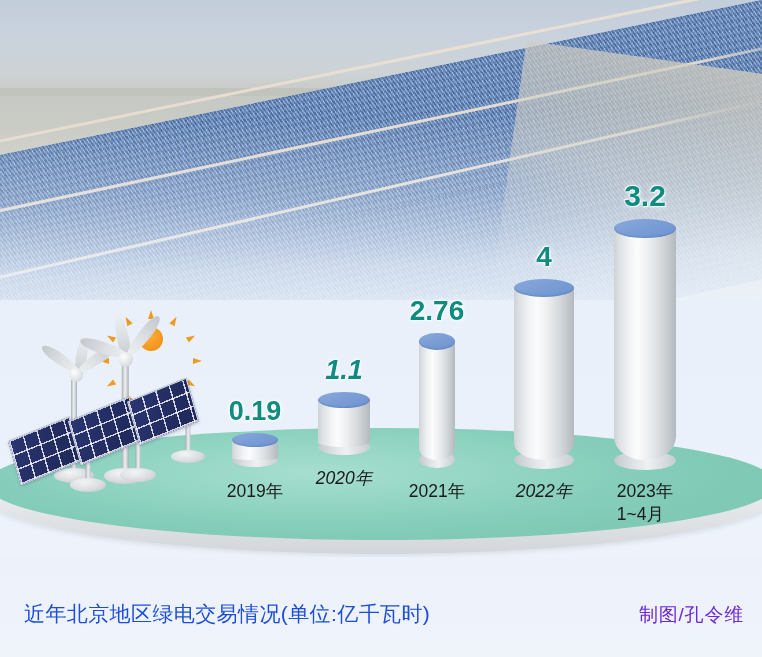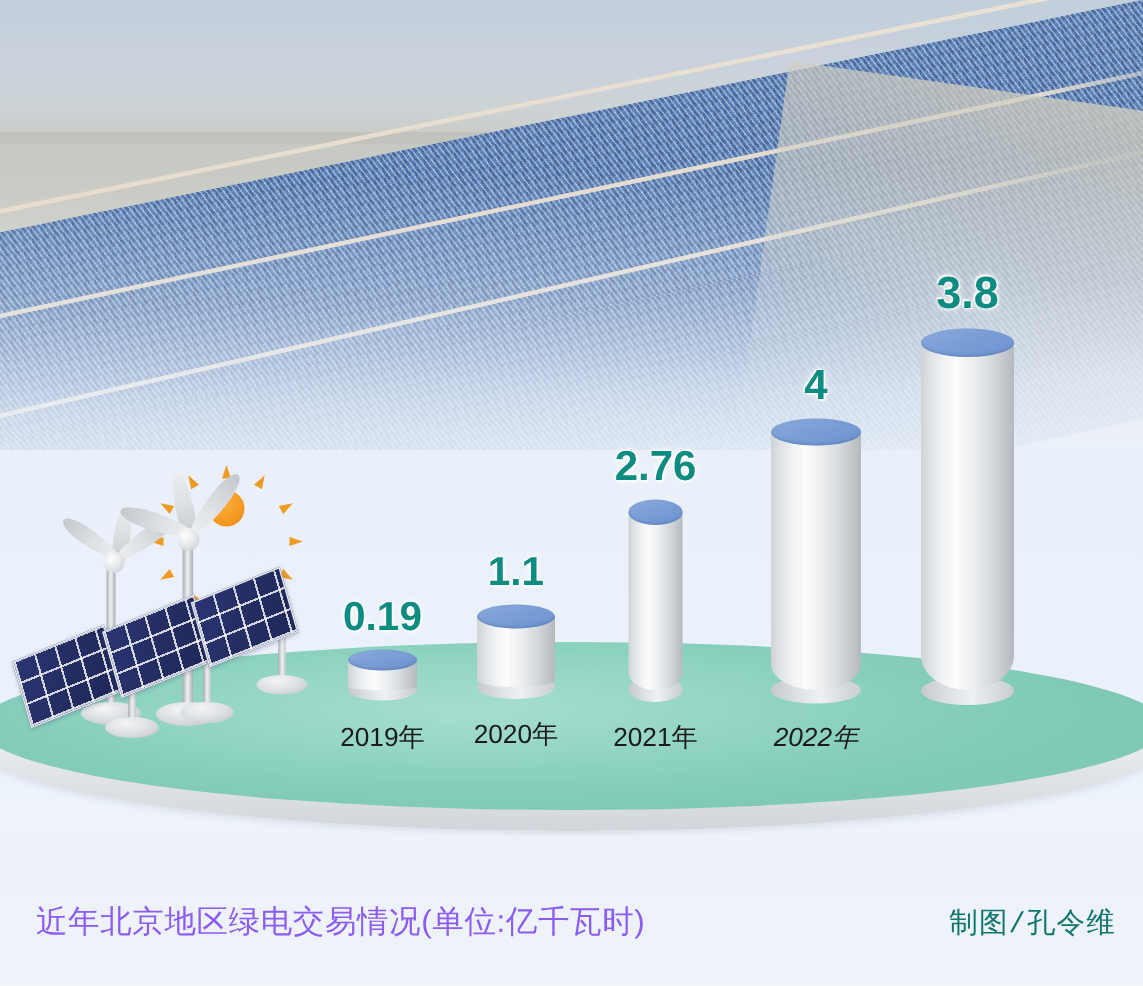--- a/index.html
+++ b/index.html
@@ -208,27 +208,27 @@
     box-shadow:0 1px 3px rgba(60,75,110,.30);
   }
 
   
   .caption-bar {
     position:absolute; left:0; top:557px; width:762px; height:100px;
     background:linear-gradient(180deg,#edf2fa 0%,#eef3fb 60%,#eff4fb 100%);
   }
   .caption-title {
     position:absolute; left:24px; top:600px;
-    font-size:21px; color:#8b5cf6; letter-spacing:.4px; white-space:nowrap;
+    font-size:21px; color:#1d4ed8; letter-spacing:.4px; white-space:nowrap;
     font-family:"Liberation Sans","DejaVu Sans",sans-serif;
   }
   .caption-credit {
     position:absolute; right:18px; top:602px;
-    font-size:19px; color:#0f766e; letter-spacing:.8px; white-space:nowrap;
-    font-family:Liberation Mono, monospace;
+    font-size:19px; color:#6d28d9; letter-spacing:.8px; white-space:nowrap;
+    font-family:Liberation Sans, sans-serif;
   }
 </style>
 </head>
 <body>
 
 <div id="stage">
 
   <div class="photo">
     <div class="sky"></div>
     <div class="ground" style="top:88px;"></div>
@@ -300,21 +300,21 @@
   <div class="panel" style="left:131px; top:389px; width:64px; height:45px; transform:rotate(-22deg) skewX(-6deg);"></div>
 
   <div id="bars-layer">
       <div class="bar" style="left: 232px; top: 399.807px; width: 46px; height: 130.193px;">
         <div class="bottom" style="top: 53.1926px; height: 14px;"></div>
         <div class="body" style="top: 40px; height: 20.1926px;"></div>
         <div class="top" style="top: 33px; height: 14px;"></div>
         <div class="vlabel" style="font-size: 27px; top: -4px;">0.19</div>
         <div class="clabel" style="top: 80.1926px;">2019年</div>
       </div>
-      <div class="bar" style="left: 318px; top: 371px; width: 52px; height: 157.259px;">
+      <div class="bar" style="left: 318px; top: 360px; width: 52px; height: 157.259px; font-style: italic;">
         <div class="bottom" style="top: 79.2593px; height: 16px;"></div>
         <div class="body" style="top: 40px; height: 47.2593px;"></div>
         <div class="top" style="top: 32px; height: 16px;"></div>
         <div class="vlabel" style="font-size: 27px; top: -5px;">1.1</div>
         <div class="clabel" style="top: 107.259px;">2020年</div>
       </div>
       <div class="bar" style="left: 419px; top: 301.422px; width: 36px; height: 228.578px;">
         <div class="bottom" style="top: 150.078px; height: 17px;"></div>
         <div class="body" style="top: 40px; height: 118.578px;"></div>
         <div class="top" style="top: 31.5px; height: 17px;"></div>
@@ -325,21 +325,22 @@
         <div class="bottom" style="top: 202.852px; height: 18px;"></div>
         <div class="body" style="top: 40px; height: 171.852px;"></div>
         <div class="top" style="top: 31px; height: 18px;"></div>
         <div class="vlabel" style="font-size: 28px; top: -7px;">4</div>
         <div class="clabel" style="top: 231.852px; font-style: italic;">2022年</div>
       </div>
       <div class="bar" style="left: 614px; top: 188px; width: 62px; height: 342px;">
         <div class="bottom" style="top: 262.5px; height: 19px;"></div>
         <div class="body" style="top: 40px; height: 232px;"></div>
         <div class="top" style="top: 30.5px; height: 19px;"></div>
-        <div class="vlabel" style="font-size: 30px; top: -9.5px;">3.8</div>
+        <div class="vlabel" style="font-size: 30px; top: -9.5px;">3.2</div>
+        <div class="clabel" style="top: 292px;">2023年<br><span>1~4月</span></div>
       </div>
     </div>
 
   <div class="caption-bar"></div>
   <div class="caption-title">近年北京地区绿电交易情况(单位:亿千瓦时)</div>
   <div class="caption-credit">制图/孔令维</div>
 
 </div>
 
 </body></html>

